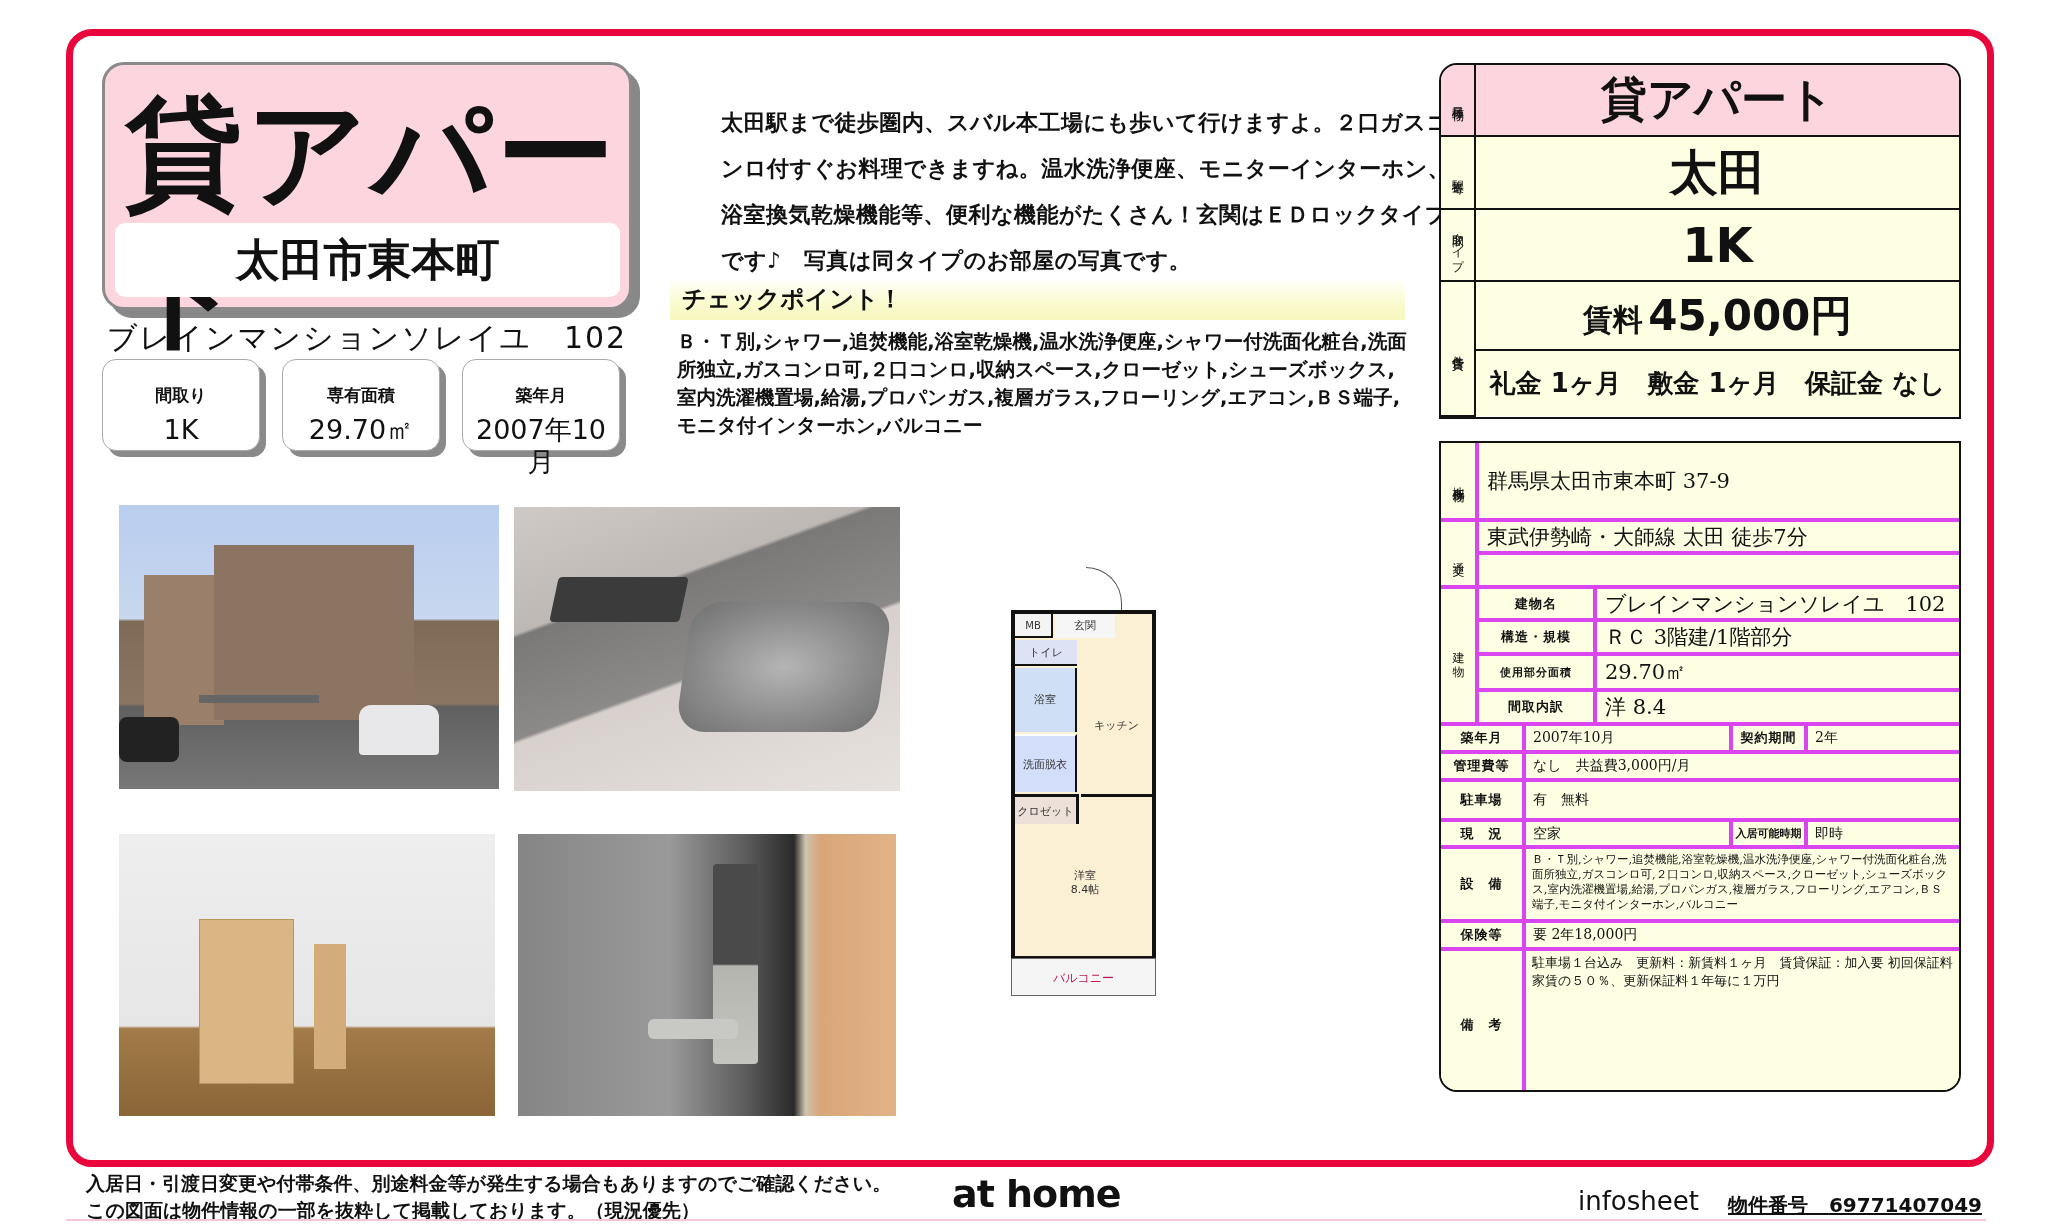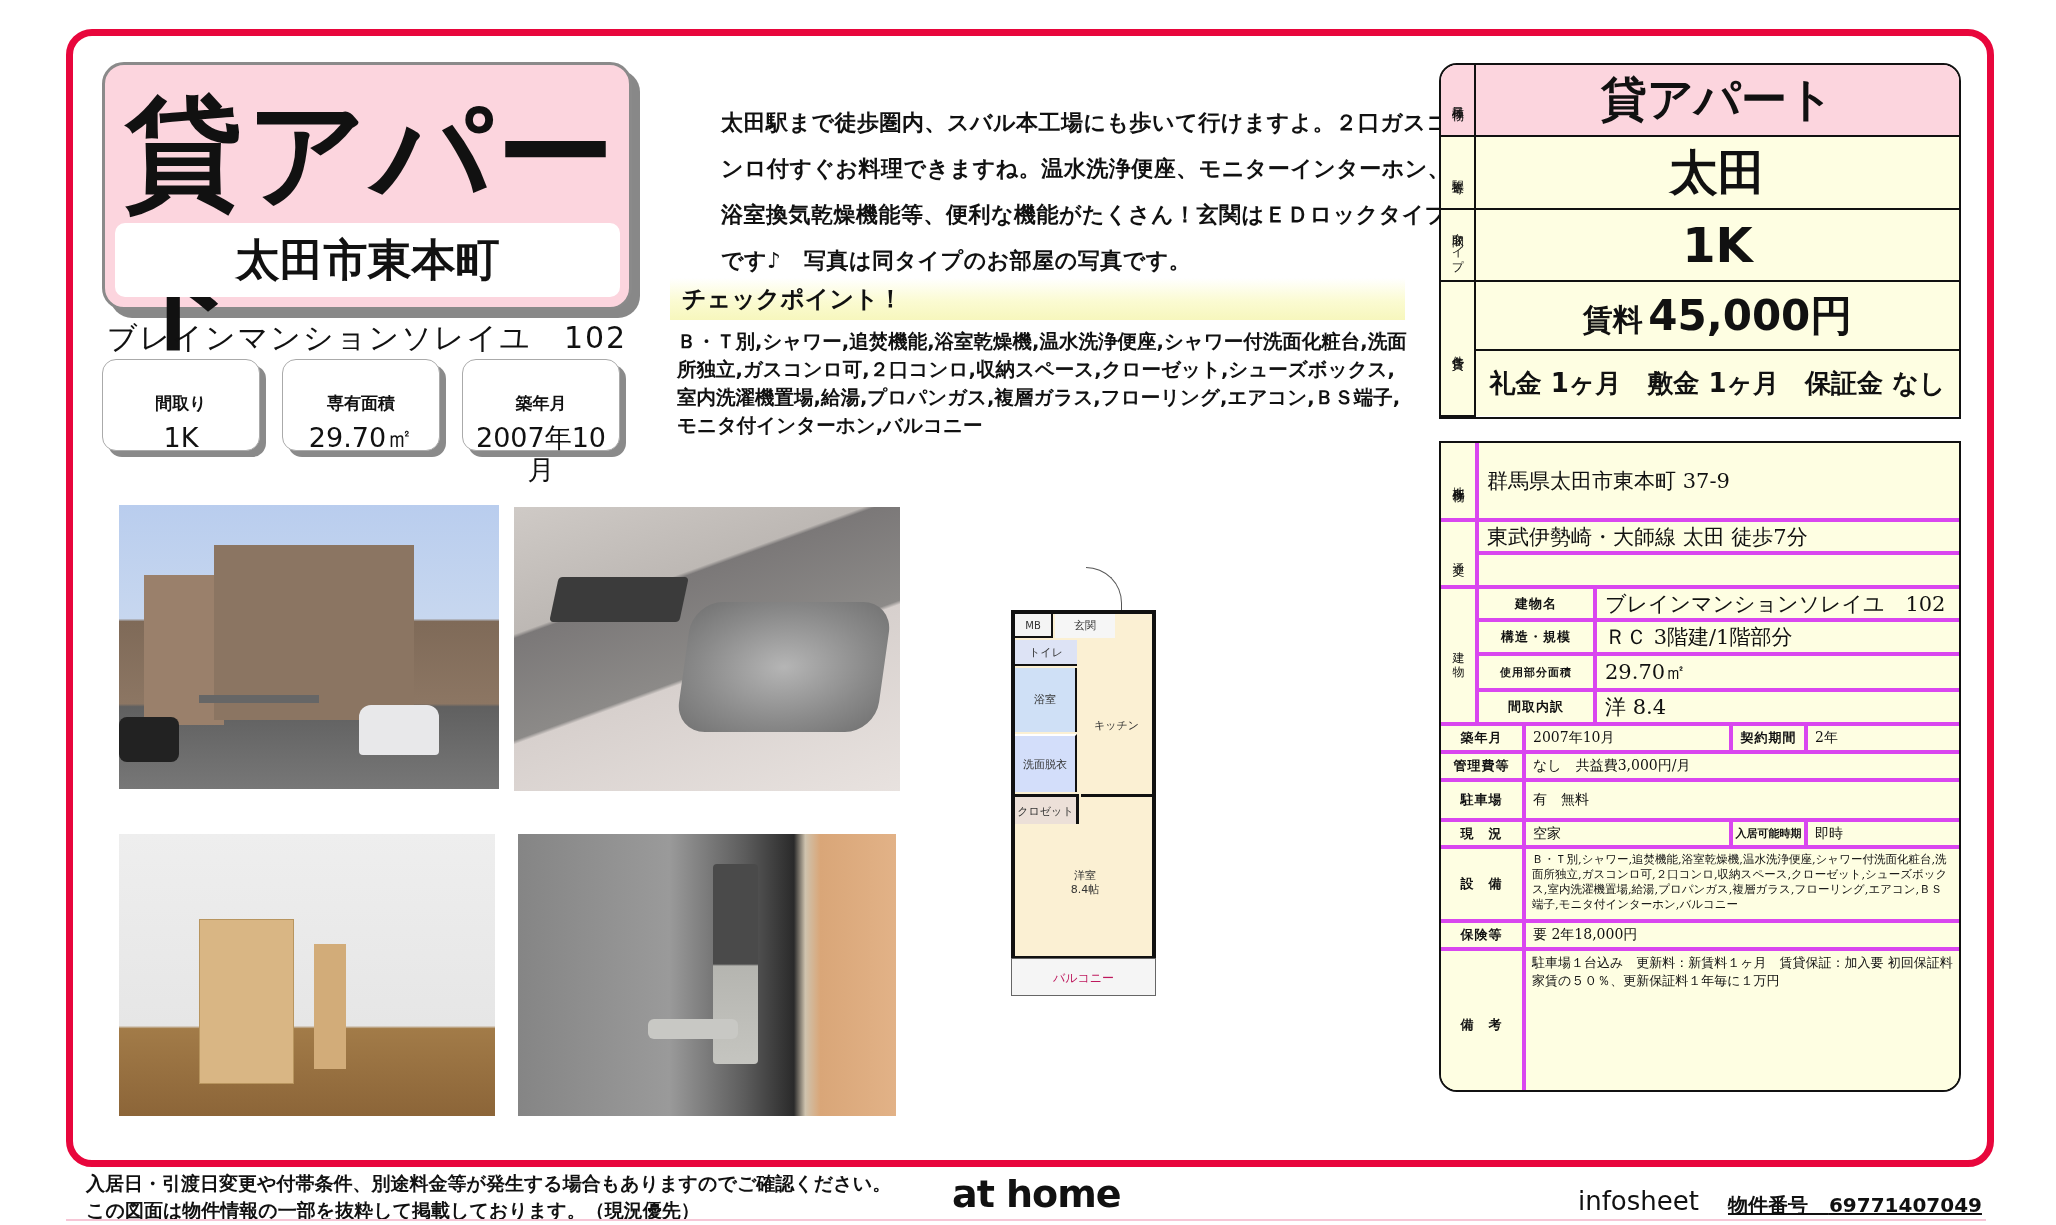--- a/index.html
+++ b/index.html
@@ -11,21 +11,21 @@
   .frame { left: 66px; top: 29px; width: 1928px; height: 1138px; border: 7px solid #e8063c; border-radius: 26px; }
 
   
   .title-box { left: 102px; top: 62px; width: 530px; height: 248px; background: #fcd5de; border: 3px solid #8a8a8a; border-radius: 22px; box-shadow: 8px 8px 0 #888; }
   .title-main { left: 0; top: 18px; width: 100%; text-align: left; padding-left: 20px; font-size: 118px; font-weight: bold; letter-spacing: 4px; line-height: 140px; }
   .title-sub { left: 10px; top: 158px; width: 505px; height: 74px; background: #fff; border-radius: 10px; text-align: center; font-size: 44px; font-weight: bold; line-height: 74px; }
 
   .bldg-name { left: 102px; top: 318px; width: 530px; text-align: center; font-size: 30px; line-height: 40px; letter-spacing: 2px; }
 
   .stat { top: 359px; height: 92px; width: 158px; background: #fff; border: 1px solid #aaa; border-radius: 14px; box-shadow: 6px 6px 0 #8a8a8a; text-align: center; }
-  .stat .lbl { font-size: 17px; margin-top: 32px; line-height: 22px; font-weight: bold; }
+  .stat .lbl { font-size: 17px; margin-top: 24px; line-height: 22px; font-weight: bold; }
   .stat .val { font-size: 27px; margin-top: 8px; line-height: 32px; }
 
   
   .desc { left: 677px; top: 100px; width: 730px; font-size: 22px; line-height: 46px; font-weight: bold; letter-spacing: 0.5px; margin-left: 44px; }
   .check-head { left: 670px; top: 278px; width: 735px; height: 42px; background: linear-gradient(to bottom, #ffffff 0%, #fbfbd2 55%, #f7f7bd 100%); font-size: 24px; line-height: 42px; padding-left: 12px; font-weight: bold; }
   .check-body { left: 677px; top: 328px; width: 730px; font-size: 19.5px; line-height: 28px; font-weight: bold; }
 
   
   .photo { overflow: hidden; }
   .ph1 { left: 119px; top: 505px; width: 380px; height: 284px; background: linear-gradient(to bottom, #b9cdee 0%, #c7d7ef 40%, #7f6a58 41%, #8c7663 70%, #606060 71%, #777 100%); }

